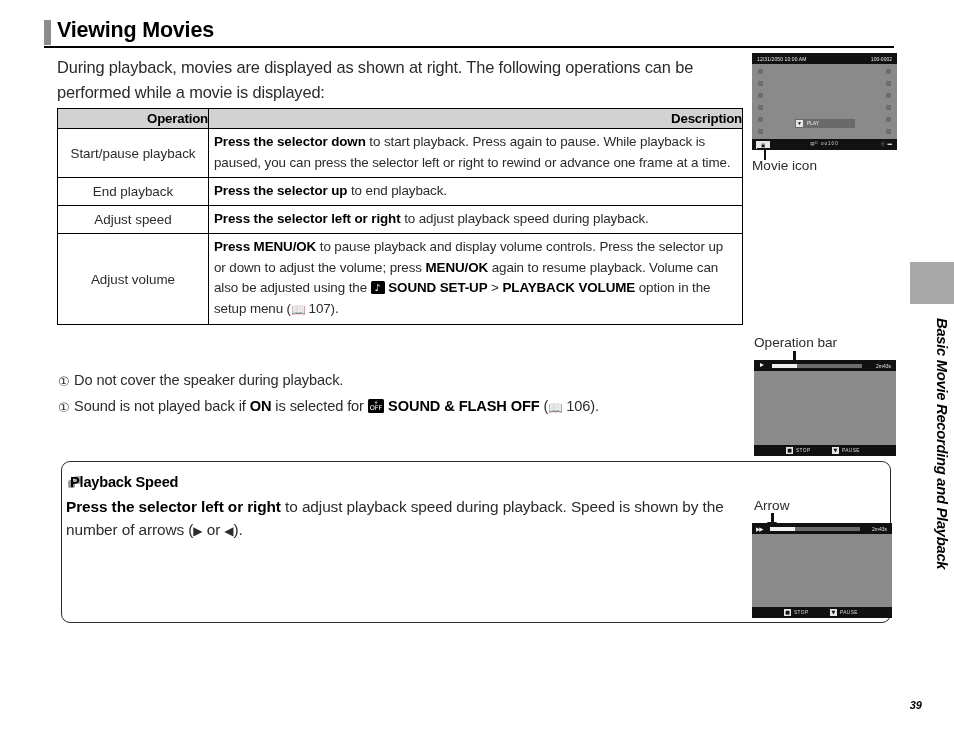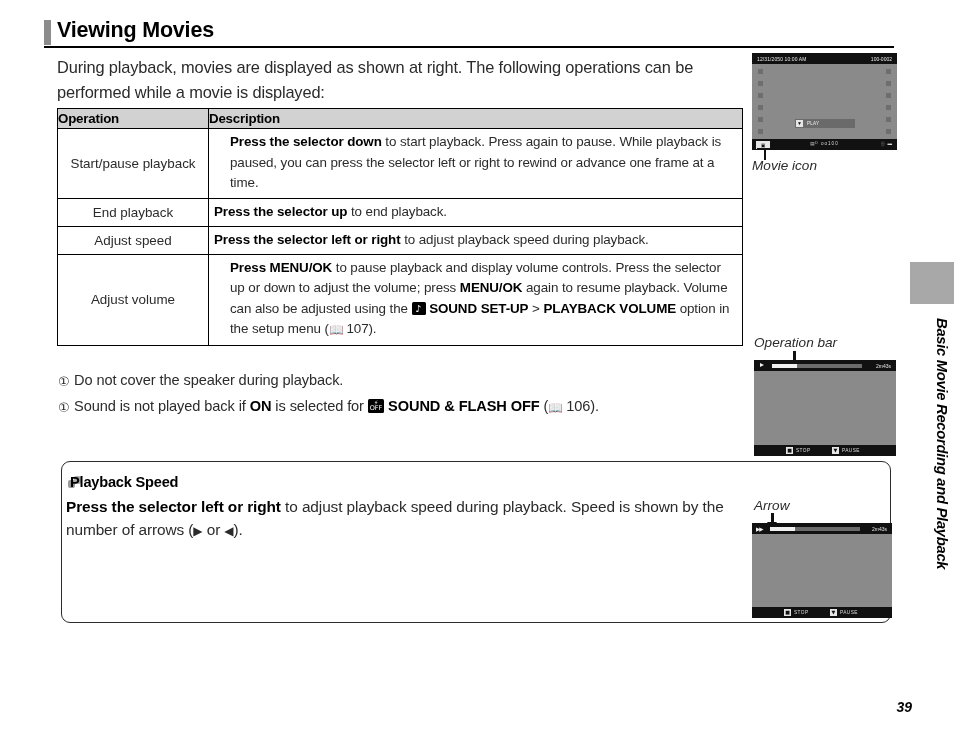--- a/index.html
+++ b/index.html
@@ -77,34 +77,34 @@
   .op-table th, .op-table td {
     border: 1px solid #000;
     padding: 0;
     vertical-align: middle;
   }
   .op-table thead th {
     background: #d2d2d2;
     font-size: 13.3px;
     font-weight: bold;
     color: #000;
-    text-align: left;
+    text-align: right;
     height: 19px;
     letter-spacing: -0.2px;
   }
   .op-table thead th.col-op { width: 150px; }
   .op-table td.op-cell {
     text-align: center;
     padding: 4px 6px;
     line-height: 19px;
     white-space: nowrap;
   }
   .op-table td.desc-cell {
     text-align: left;
-    padding: 3px 6px 4px 21px;
+    padding: 3px 6px 4px 5px;
     line-height: 20.5px;
     letter-spacing: -0.1px;
   }
   .op-table td.desc-cell.tight { padding: 2px 6px 2px 5px; }
   b, strong { font-weight: bold; color: #000; }
 
   
   .glyph {
     display: inline-block;
     background: #000;
@@ -209,21 +209,20 @@
     font-size: 15.4px;
     line-height: 22.5px;
     color: #2b2b2b;
     letter-spacing: -0.1px;
   }
   .arrowglyph { font-family: "DejaVu Sans", sans-serif; font-size: 12px; }
 
   
   .fig-caption {
     position: absolute;
-    font-style: italic;
     font-size: 13.6px;
     color: #2b2b2b;
     text-align: right;
   }
 
   .camshot {
     position: absolute;
     background: #8a8a8a;
     box-sizing: border-box;
   }
@@ -419,23 +418,23 @@
     font-size: 14.8px;
     font-weight: bold;
     font-style: italic;
     color: #000;
     writing-mode: vertical-rl;
     letter-spacing: -0.3px;
     white-space: nowrap;
   }
   .page-num {
     position: absolute;
-    right: 42px;
+    right: 32px;
     top: 699px;
-    font-size: 14px;
+    font-size: 11px;
     font-weight: bold;
     font-style: italic;
     color: #000;
   }
 </style>
 </head>
 <body>
 
 <div id="page-root">
 

